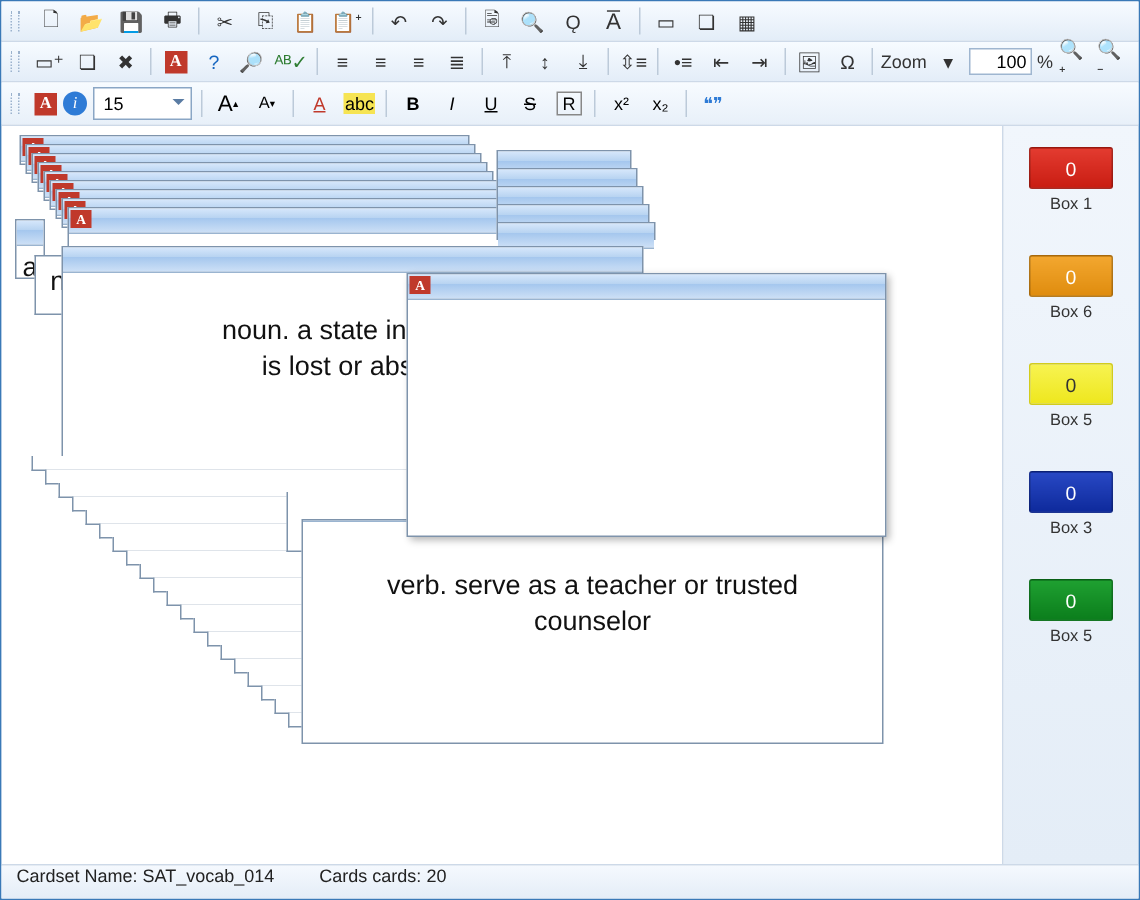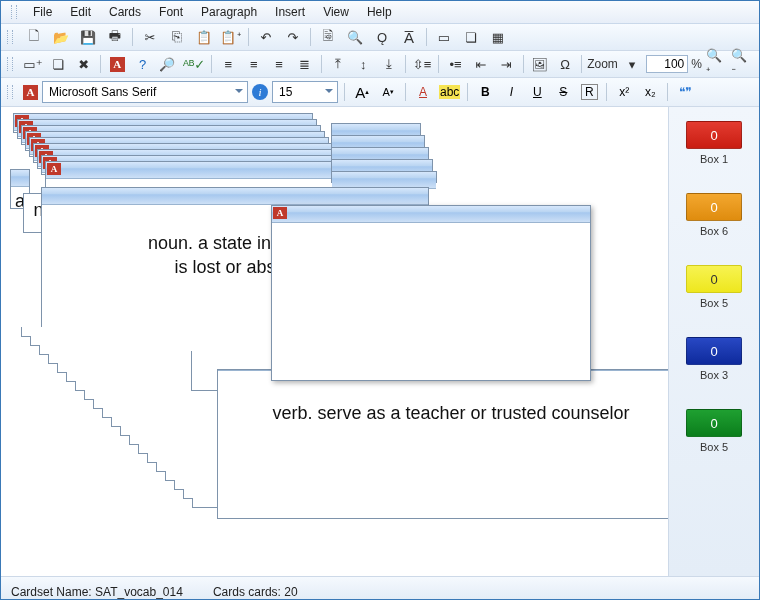--- a/index.html
+++ b/index.html
@@ -31,46 +31,35 @@
 .workspace{flex:1;display:flex;overflow:hidden}
 .cardarea{flex:1;background:#fff;position:relative;overflow:hidden}
 .boxpanel{width:90px;background:linear-gradient(#f1f6fc,#e4edf7);border-left:1px solid #cdd9e8;display:flex;flex-direction:column;align-items:center;padding:14px 0;gap:28px}
 .box{display:flex;flex-direction:column;align-items:center;gap:4px;font-size:11px;color:#333}
 .boxtop{width:54px;height:26px;border:1px solid rgba(0,0,0,.25);border-radius:2px;color:#fff;display:flex;align-items:center;justify-content:center;font-size:13px}
 .box1 .boxtop{background:linear-gradient(#e33b30,#c91d12)}
 .box2 .boxtop{background:linear-gradient(#f3a72f,#df8c0e)}
 .box3 .boxtop{background:linear-gradient(#f7f351,#eee71e);color:#333;border-color:#d2cc1c}
 .box4 .boxtop{background:linear-gradient(#2848c4,#0e2a9c)}
 .box5 .boxtop{background:linear-gradient(#1fa031,#0b7e1c)}
-.statusbar{height:22px;border-top:1px solid #cdd9e8;background:linear-gradient(#f5f9fe,#e4edf7);display:flex;align-items:flex-end;gap:30px;padding:0 10px;color:#222;font-size:12px}
+.statusbar{height:22px;border-top:1px solid #cdd9e8;background:linear-gradient(#f5f9fe,#e4edf7);display:flex;align-items:flex-start;gap:30px;padding:0 10px;color:#222;font-size:12px}
 .card{position:absolute;background:#fff;border:1px solid #7e93ab;box-shadow:0 0 0 0 rgba(0,0,0,0);box-sizing:border-box}
 .card .cardtitle{height:16px;background:linear-gradient(#d6e7fb,#b7d3f1 40%,#a5c7ee 41%,#cde0f6);border-bottom:1px solid #9ab4d0}
 .card .ai{width:14px;height:12px;background:#c0392b;color:#fff;font-size:9px;display:flex;align-items:center;justify-content:center;position:absolute;left:1px;top:1px;font-family:serif;font-weight:bold}
 .card .cardbody{padding:14px 16px;font-family:Arial,Helvetica,sans-serif;font-size:18px;text-align:center;color:#111;line-height:1.35}
 .redA{background:#c0392b;color:#fff;font-family:serif;font-weight:bold;font-size:11px;width:15px;height:15px;display:flex;align-items:center;justify-content:center}
 .info-icon{width:16px;height:16px;border-radius:50%;background:#2e7bd6;color:#fff;font-style:italic;font-family:"Times New Roman",serif;display:flex;align-items:center;justify-content:center;font-size:11px}
 .iconchar{font-family:"Segoe UI Symbol",sans-serif}
 </style>
 </head>
 <body>
 
 <div class="window">
 
 
-  <div class="menubar">
-    <span class="menu-handle"></span>
-    <span class="menu-item">File</span>
-    <span class="menu-item">Edit</span>
-    <span class="menu-item">Cards</span>
-    <span class="menu-item">Font</span>
-    <span class="menu-item">Paragraph</span>
-    <span class="menu-item">Insert</span>
-    <span class="menu-item">View</span>
-    <span class="menu-item">Help</span>
-  </div>
 
   <div class="toolbar">
     <span class="menu-handle"></span>
     <span class="tbtn">🗋</span>
     <span class="tbtn">📂</span>
     <span class="tbtn">💾</span>
     <span class="tbtn">🖶</span>
     <span class="sep"></span>
     <span class="tbtn">✂</span>
     <span class="tbtn">⎘</span>
@@ -133,21 +122,20 @@
     <span class="tbtn">▾</span>
     <input class="zoom-input" value="100" style="">
     <span>%</span>
     <span class="tbtn">🔍⁺</span>
     <span class="tbtn">🔍⁻</span>
   </div>
 
   <div class="fontrow">
     <span class="menu-handle"></span>
     <span class="redA">A</span>
-    <span class="combo fontname">Microsoft Sans Serif</span>
     <span class="info-icon">i</span>
     <span class="combo fontsize">15</span>
     <span class="sep"></span>
     <span class="fbtn">
         <span style="font-size:15px">A</span>
         <span style="font-size:7px">▴</span>
       </span>
     <span class="fbtn">
         <span style="font-size:11px">A</span>
         <span style="font-size:7px">▾</span>
@@ -265,21 +253,21 @@
           <div class="card front" style="left: 164px; top: 364px; width: 260px; height: 10px; border-top: none;"></div>
           <div class="card front" style="left: 173px; top: 373px; width: 260px; height: 10px; border-top: none;"></div>
           <div class="card front" style="left: 182px; top: 382px; width: 260px; height: 10px; border-top: none;"></div>
           <div class="card front" style="left: 191px; top: 391px; width: 260px; height: 10px; border-top: none;"></div>
         </div>
 
       <div class="card" style="left:190px;top:244px;width:250px;height:40px;overflow:hidden;border-top:none">
         <div class="cardbody" style="padding:4px">a</div>
         </div>
 
-      <div class="card" style="left:216px;top:262px;width:468px;height:150px">
+      <div class="card" style="left:200px;top:262px;width:388px;height:150px">
         <div class="cardtitle" style="height:0"></div>
         <div class="cardbody" style="padding-top:30px">verb. serve as a teacher or trusted counselor</div>
       </div>
 
       <div class="card" style="left:270px;top:98px;width:320px;height:176px;box-shadow:2px 2px 5px rgba(0,0,0,.3)">
         <div class="cardtitle"></div>
           <span class="ai">A</span>
       </div>
     </div>
 

